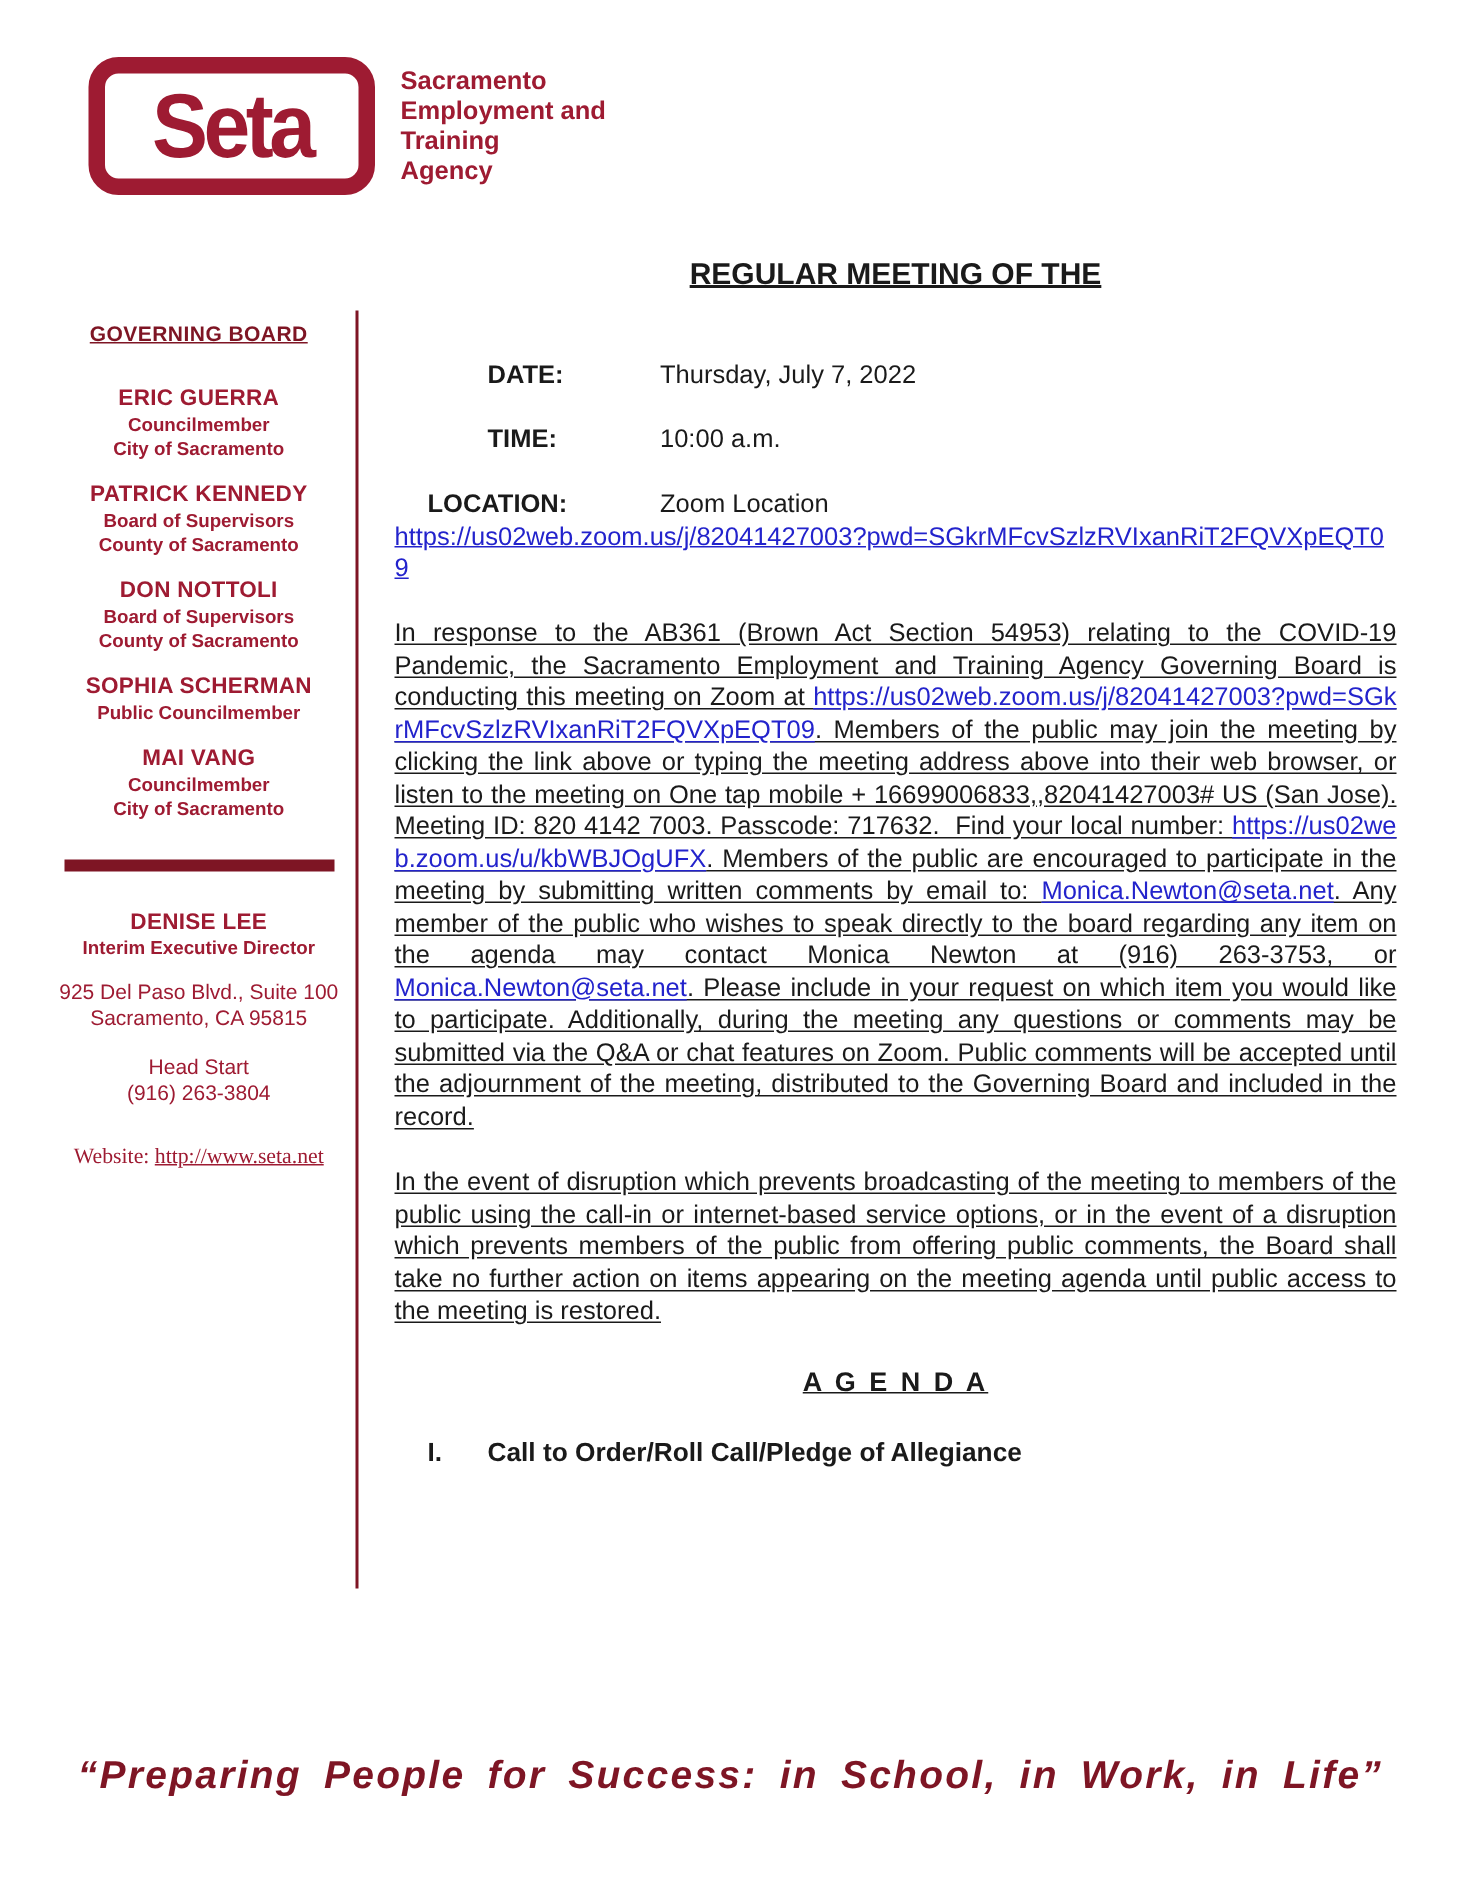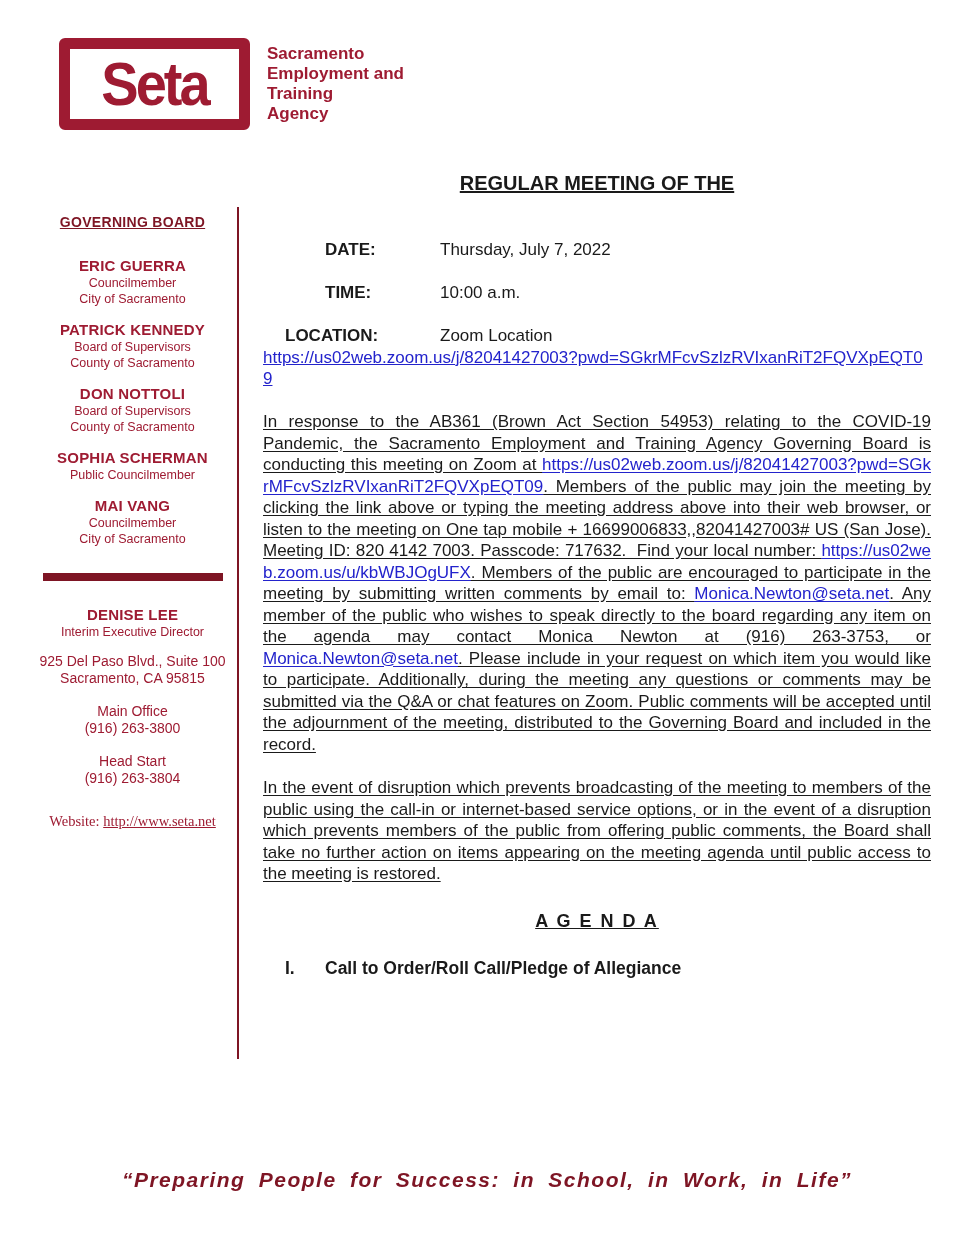--- a/index.html
+++ b/index.html
@@ -4,21 +4,21 @@
 <style>
   html,body{margin:0;padding:0;background:#ffffff;}
   .page{
     position:relative;width:974px;height:1260px;background:#ffffff;
     font-family:"Liberation Sans",sans-serif;color:var(--text,#1a1a1a);
     overflow:hidden;margin:0 auto;
   }
   
   .logo-box{
     position:absolute;left:59px;top:38px;width:169px;height:70px;
-    border:11px solid var(--maroon,#9E1B32);border-radius:6px;
+    border:11px solid var(--maroon,#9E1B32);border-radius:20px;
     display:flex;align-items:center;justify-content:center;background:#fff;
   }
   .logo-word{
     font-size:56px;font-weight:bold;color:var(--maroon,#9E1B32);
     letter-spacing:-3px;line-height:1;transform:scaleY(1.08);
   }
   .logo-caption{
     position:absolute;left:267px;top:44px;color:var(--maroon,#9E1B32);
     font-size:17px;line-height:20px;font-weight:700;
   }
@@ -26,21 +26,21 @@
   .sidebar{
     position:absolute;left:30px;top:214px;width:205px;text-align:center;
     color:var(--maroon,#9E1B32);
   }
   .sb-heading{
     font-size:14px;font-weight:bold;text-decoration:underline;
     letter-spacing:.3px;margin-bottom:26px;color:var(--maroon_dark,#8B1A22);
   }
   .member{margin-bottom:13px;}
   .member-name{font-size:15px;font-weight:bold;letter-spacing:.2px;line-height:19px;}
-  .member-role{font-size:12.5px;line-height:16px;}
+  .member-role{font-size:12.5px;line-height:16px;font-weight:bold;}
   .sb-divider{
     height:8px;background:var(--maroon_dark,#7E1524);width:180px;
     margin:26px auto 24px auto;border:0;
   }
   .sb-block{margin-bottom:16px;font-size:14px;line-height:17px;}
   .sb-website{margin-top:26px;font-family:"Liberation Serif",serif;font-size:14.5px;}
   .sb-website a{color:var(--maroon,#9E1B32);text-decoration:underline;}
   
   .v-divider{
     position:absolute;left:237px;top:207px;width:2px;height:852px;
@@ -68,21 +68,21 @@
   .agenda-heading{
     margin:26px 0 0 0;text-align:center;font-size:18px;font-weight:bold;
     letter-spacing:2px;text-decoration:underline;
   }
   .agenda-item{margin-top:26px;display:flex;font-size:17.5px;line-height:21px;padding-left:22px;}
   .agenda-numeral{font-weight:bold;width:40px;flex:0 0 auto;}
   .agenda-text{font-weight:bold;}
   
   .footer{
     position:absolute;left:0;right:0;top:1168px;text-align:center;
-    color:var(--maroon_dark,#8B1A26);font-size:21px;font-weight:bold;font-style:italic;
+    color:var(--maroon_dark,#8B1A26);font-size:26px;font-weight:bold;font-style:italic;
     letter-spacing:1.5px;word-spacing:6px;
   }
 </style>
 </head>
 <body>
 
 <div class="page">
 
   <div class="logo-box">
     <span class="logo-word">Seta</span>
@@ -128,24 +128,20 @@
       <div class="member-name">DENISE LEE</div>
       <div class="member-role">Interim Executive Director</div>
     </div>
 
     <div class="sb-block">
       <div>925 Del Paso Blvd., Suite 100</div>
       <div>Sacramento, CA 95815</div>
     </div>
 
     <div class="sb-block">
-      <div>Main Office</div>
-      <div>(916) 263-3800</div>
-    </div>
-    <div class="sb-block">
       <div>Head Start</div>
       <div>(916) 263-3804</div>
     </div>
 
     <div class="sb-website">
       <span>Website: </span><a href="#">http://www.seta.net</a>
     </div>
   </aside>
 
   <div class="v-divider"></div>

